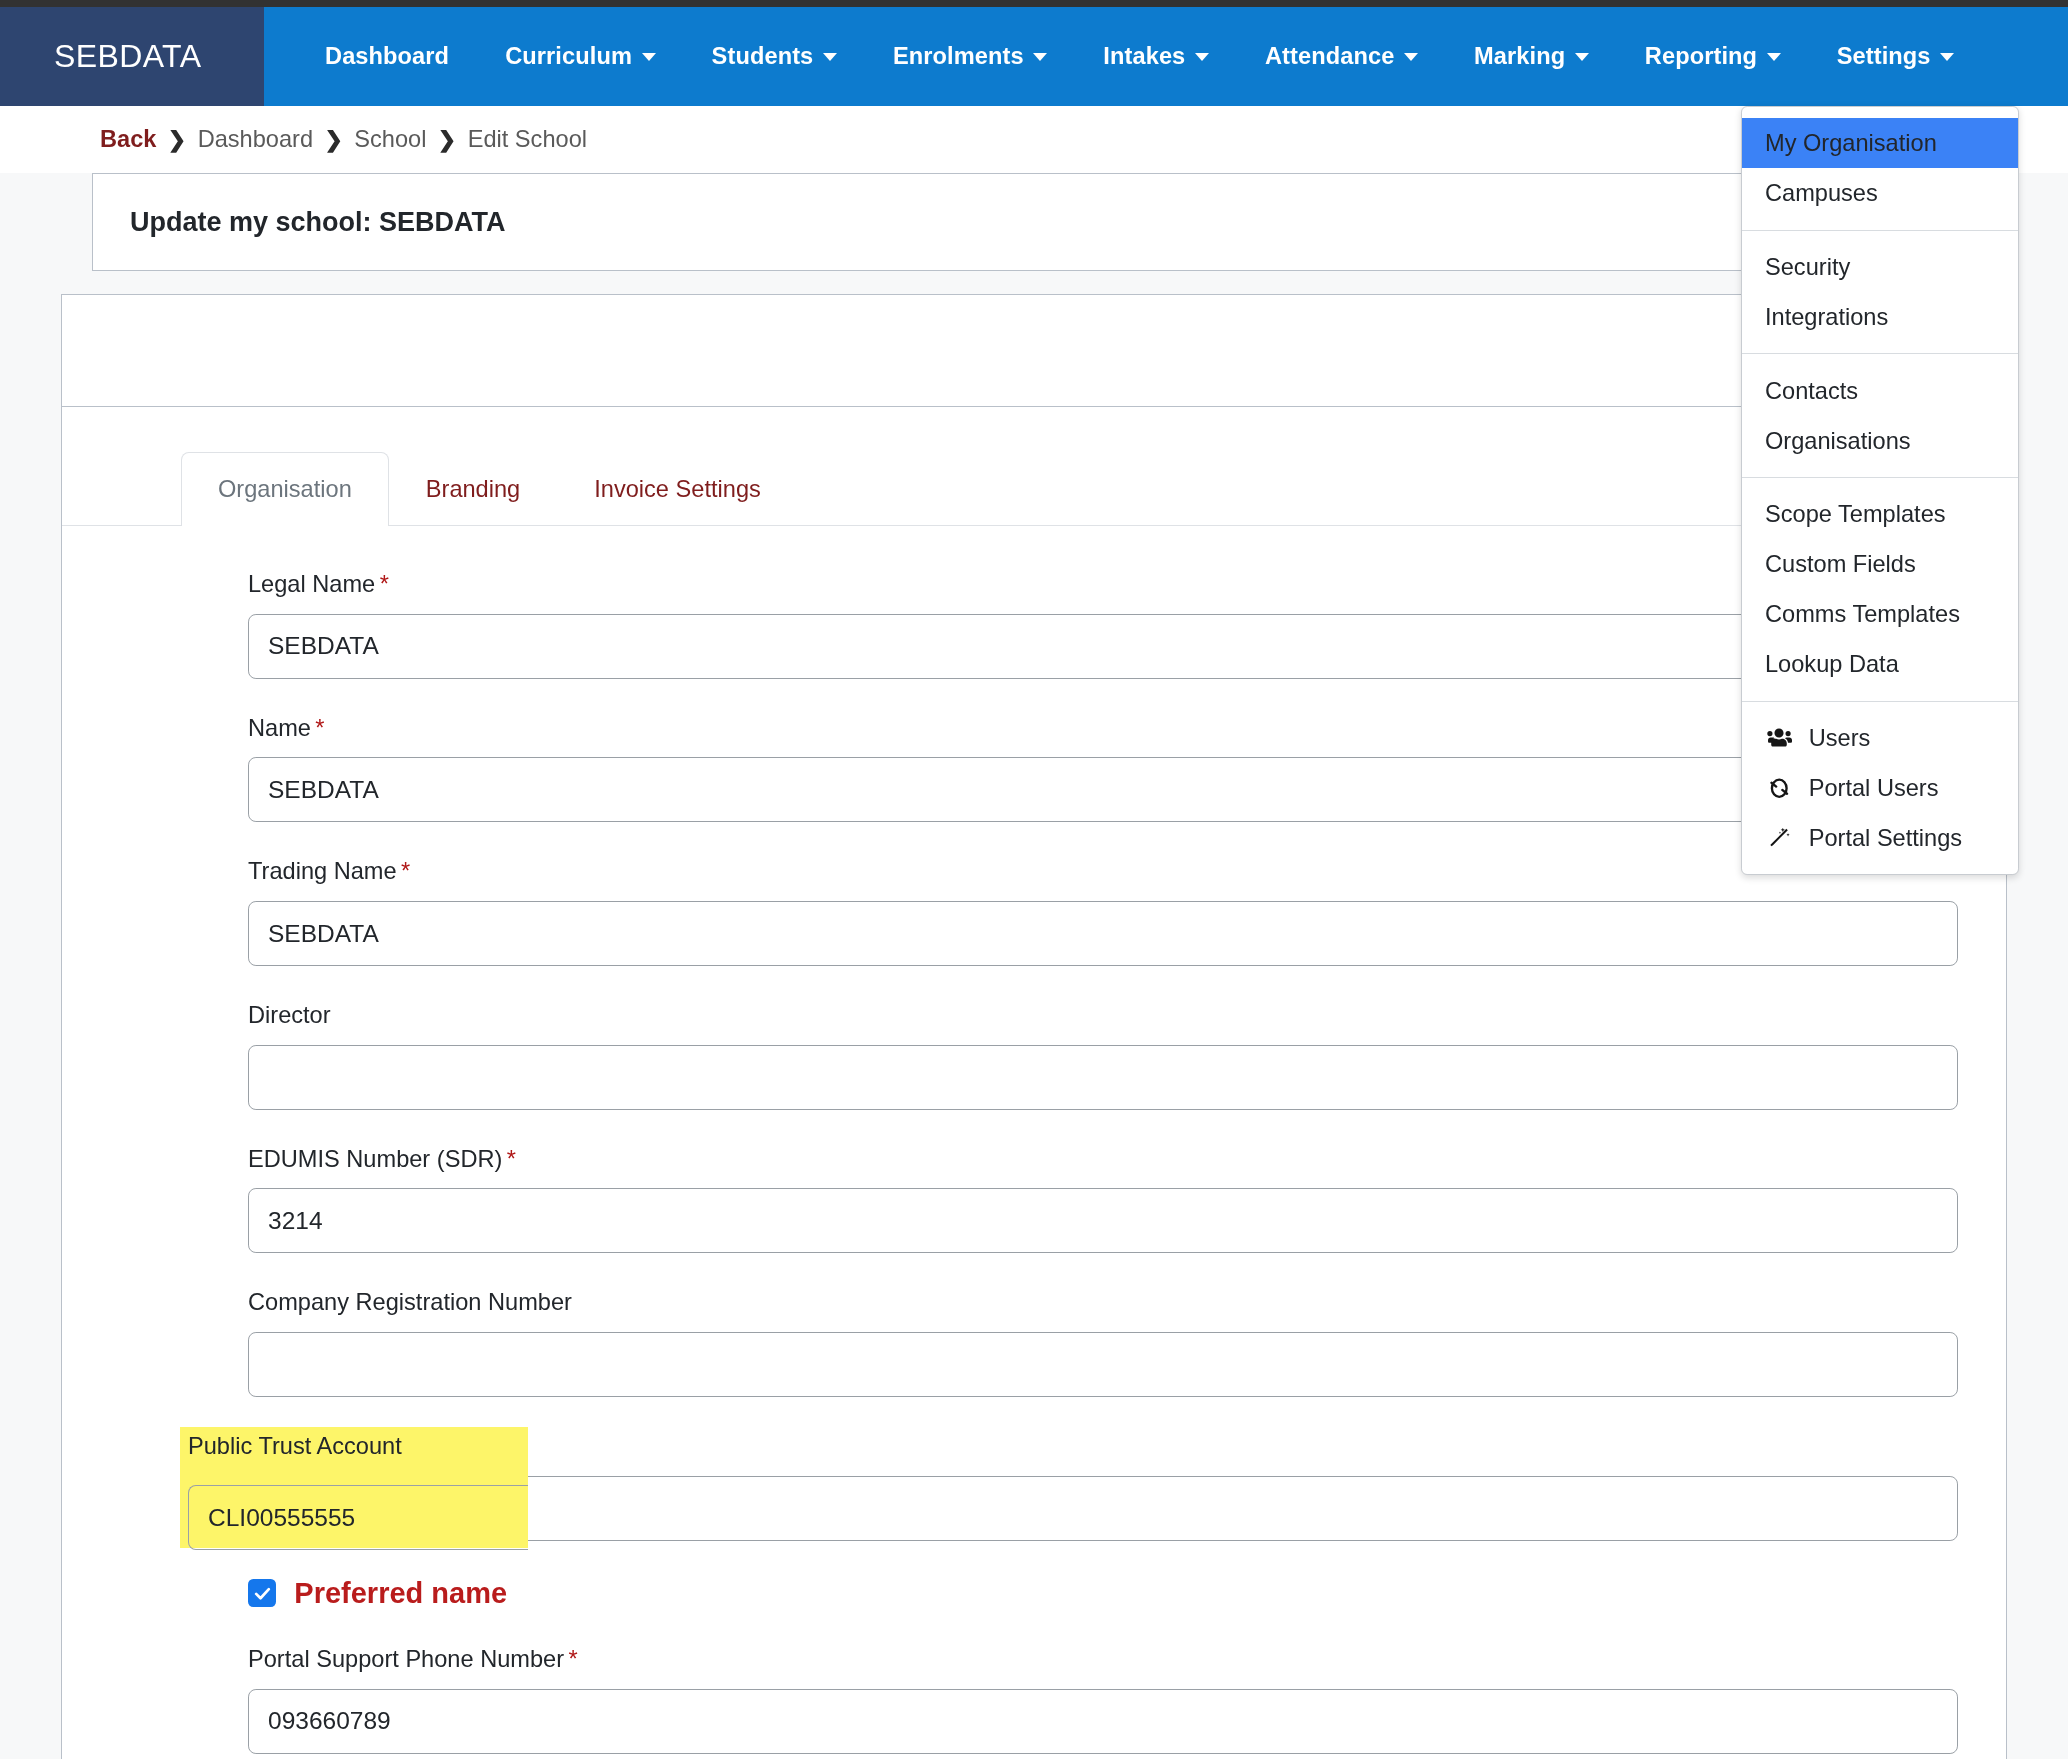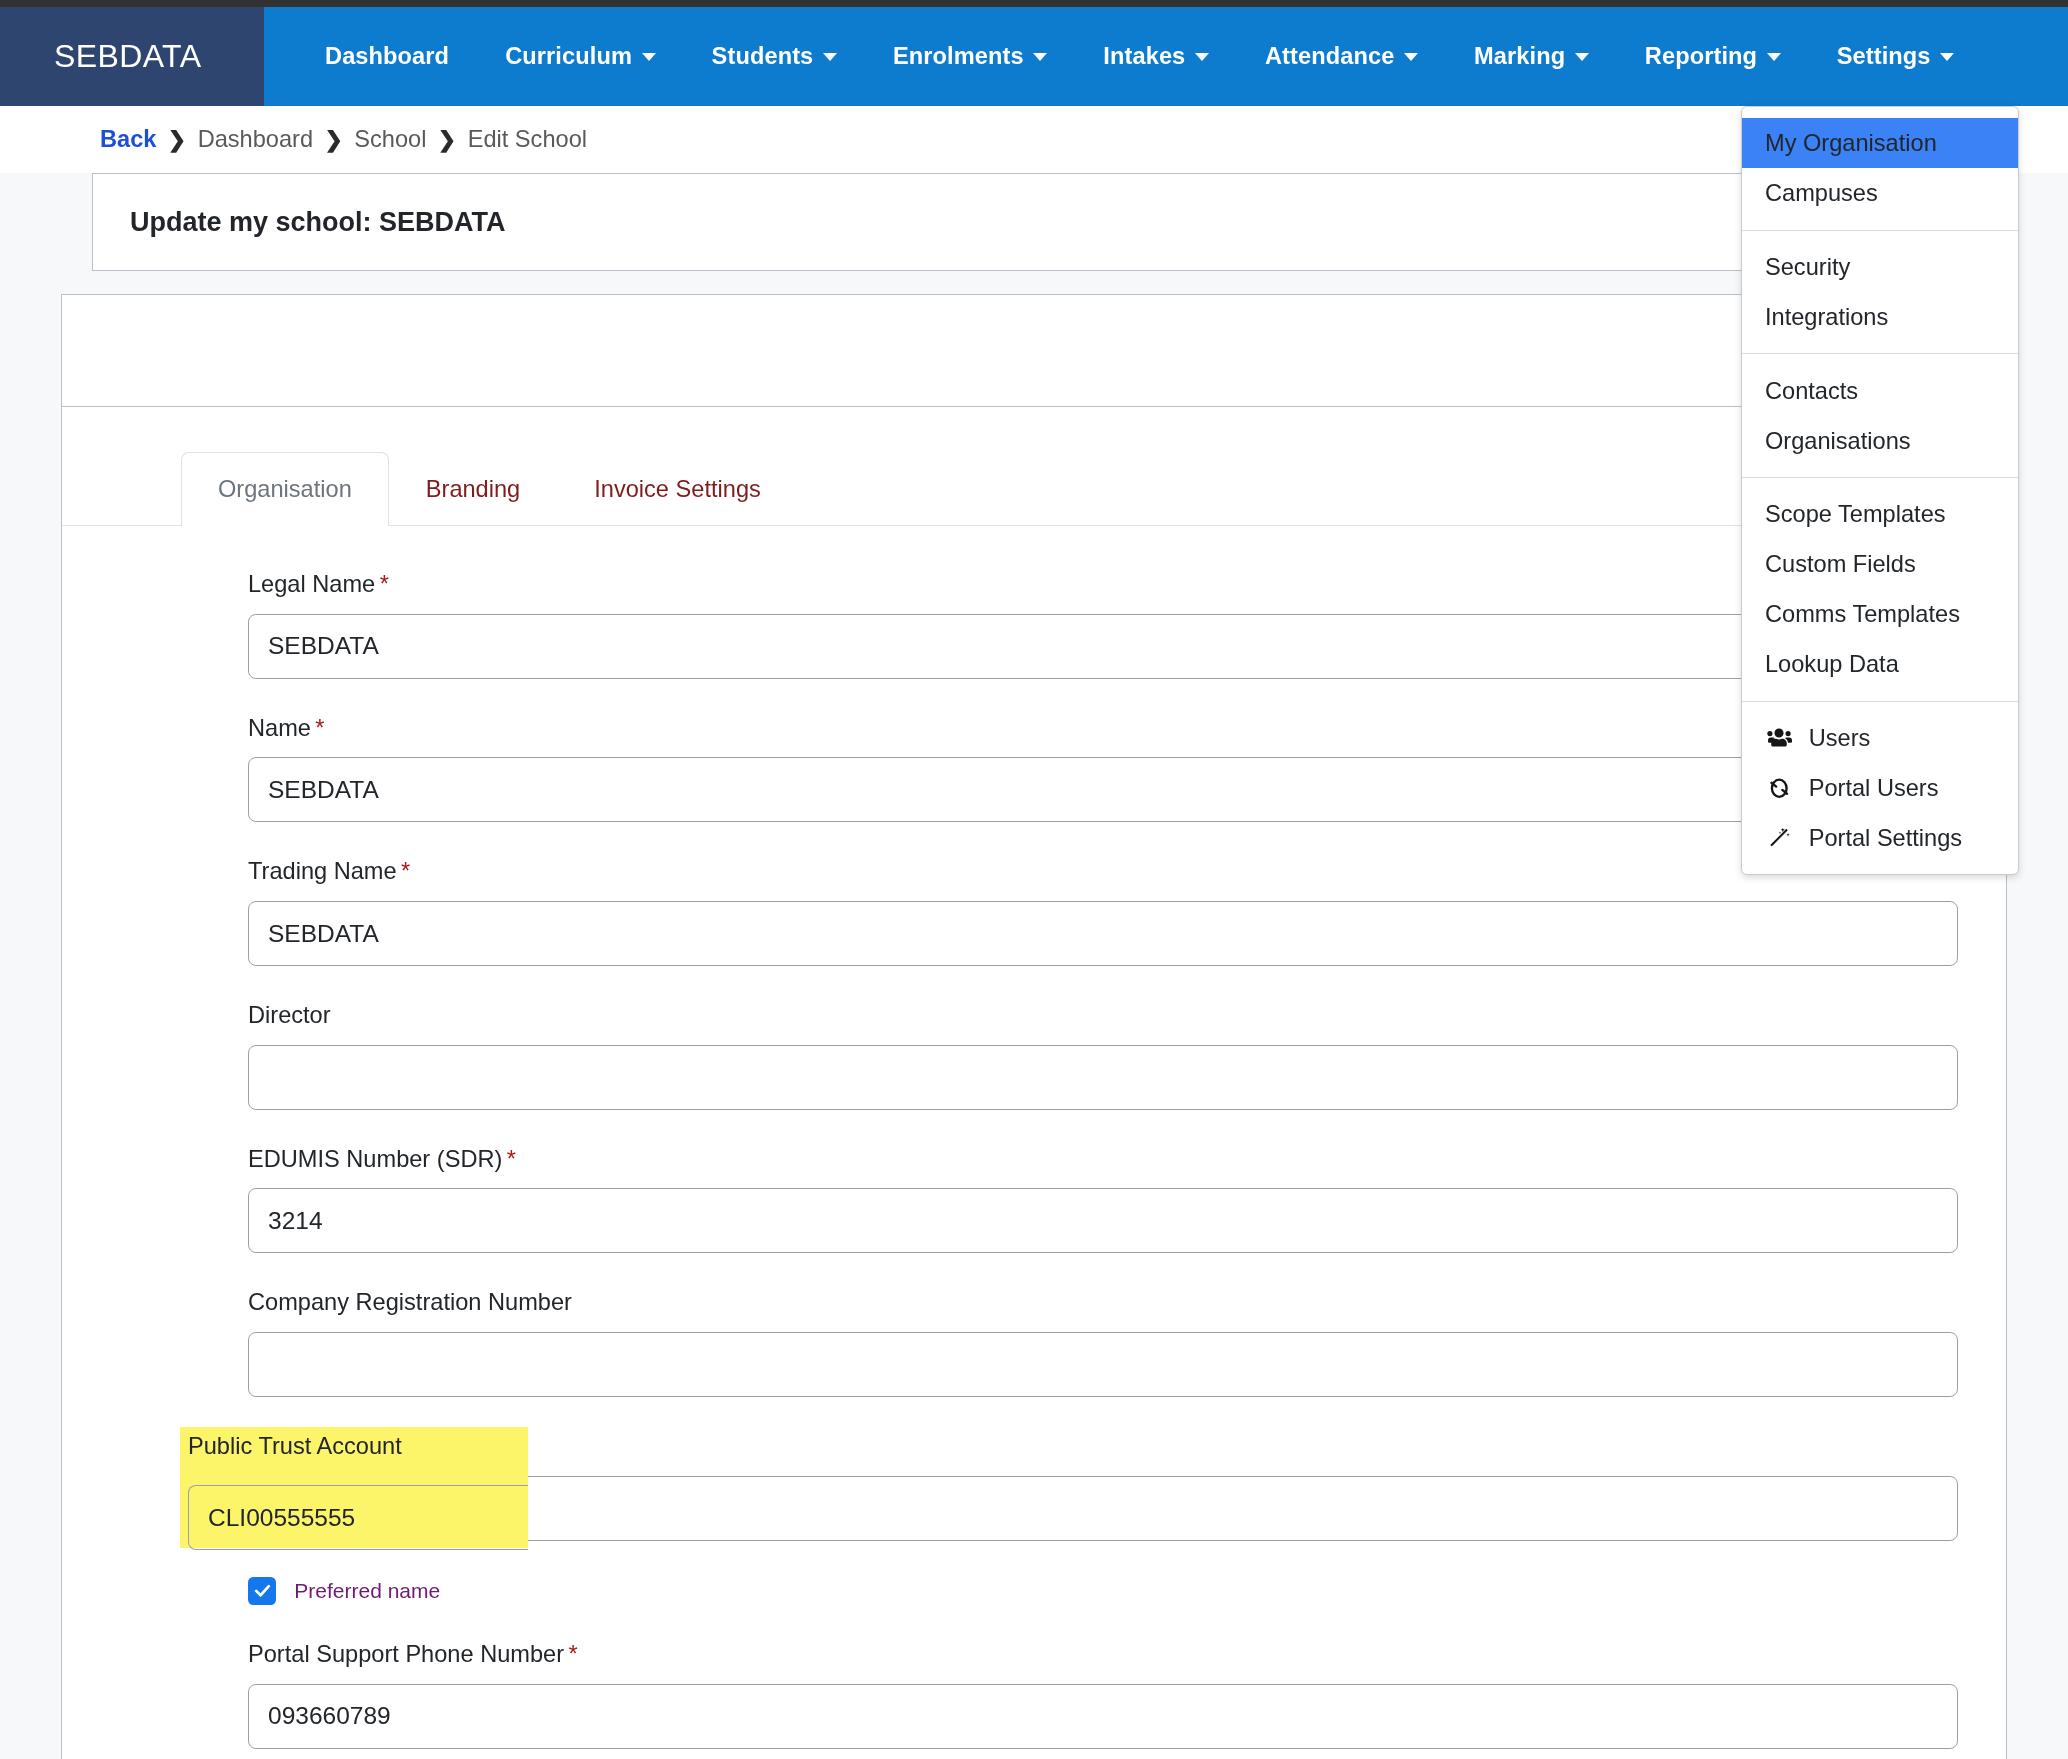--- a/index.html
+++ b/index.html
@@ -44,21 +44,21 @@
     border-left:7.9px solid transparent; border-right:7.9px solid transparent;
     border-top:8.7px solid #ffffff;
   }
 
   
   .crumbs {
     position:absolute; top:106px; left:0; width:2068px; height:67px;
     background:#ffffff; display:flex; align-items:center; padding-left:100px;
     font-size:23.6px; color:#585858; gap:0;
   }
-  .crumb-back { color:#1d4ed8; font-weight:bold; }
+  .crumb-back { color:#7f1d1d; font-weight:bold; }
   .crumb-sep { color:#2b2b2b; font-weight:bold; margin:0 11.4px; font-size:22px; }
   .crumb { color:#5a5a5a; }
 
   
   .content {
     position:absolute; top:173px; left:0; width:2068px; bottom:0;
     background:#f7f8f9; padding:0;
   }
   .card {
     background:#ffffff; border:0.9px solid #b9c0c9;
@@ -105,21 +105,21 @@
   }
   .field-gap { height:36px; }
 
   
   .check-row { display:flex; align-items:center; padding:0 48px 0 186px; gap:18.3px; }
   .checkbox {
     width:28px; height:28px; border-radius:5.2px; background:#1577ec;
     display:flex; align-items:center; justify-content:center; flex:0 0 auto;
   }
   .checkbox svg { width:19px; height:19px; display:block; }
-  .check-label { font-size:21px; color:#701a75; }
+  .check-label { font-size:29px; color:#b91c1c;font-weight:bold; }
 
   
   .hl {
     position:absolute; background:#fdf569; z-index:5; pointer-events:none;
   }
   .hl-text { position:absolute; z-index:6; pointer-events:none; }
 
   
   .dropdown {
     position:absolute; top:106px; left:1741px; width:278px;

